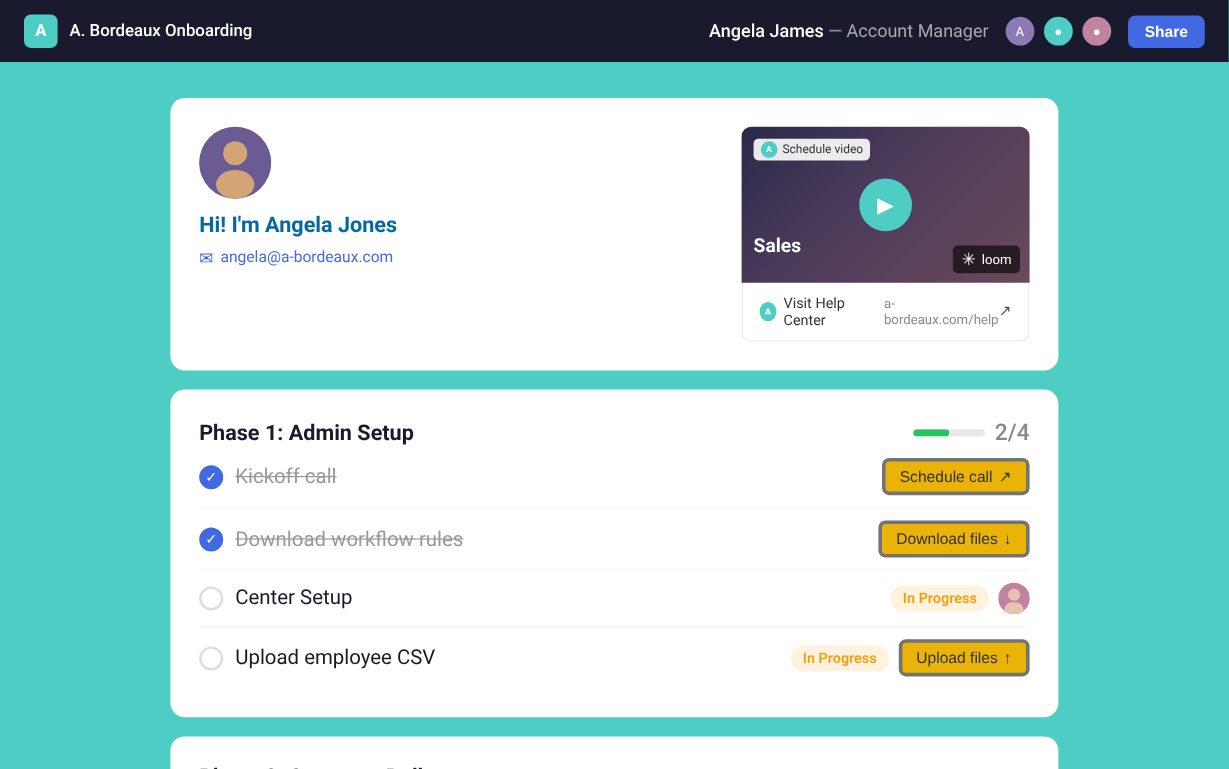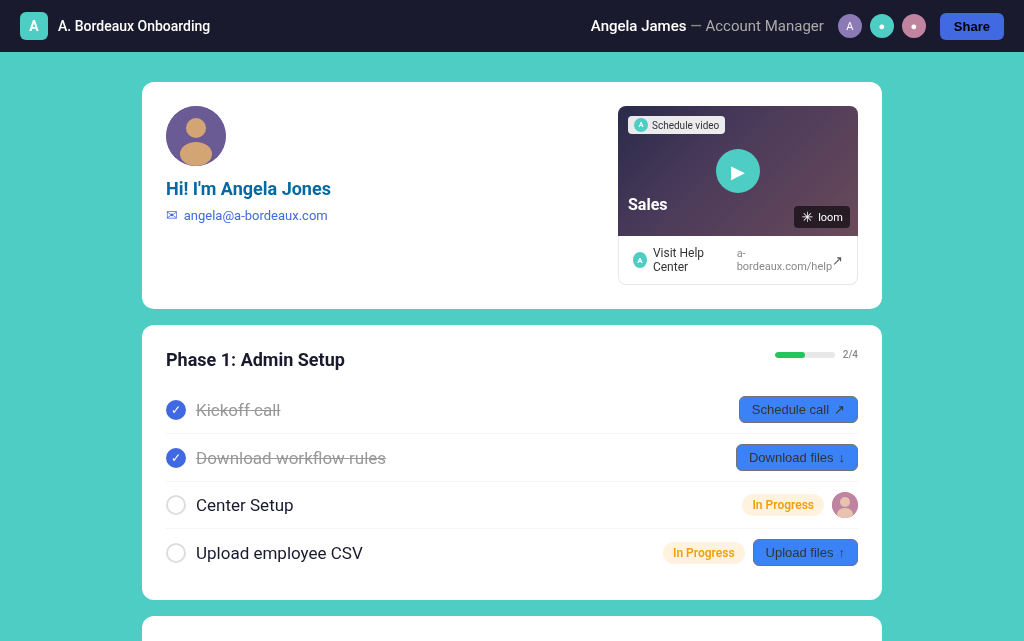--- a/index.html
+++ b/index.html
@@ -65,21 +65,21 @@
       border: 2px solid #1a1a2e;
       overflow: hidden;
       display: flex; align-items: center; justify-content: center;
       color: #fff;
       font-size: 11px;
     }
     .nav-avatar.teal { background: #4ecdc4; }
     .nav-avatar.pink { background: #e8a0b4; }
     .share-btn {
       background: #4169e1;
-      color: #000000;
+      color: #ffffff;
       border: none;
       border-radius: 6px;
       padding: 6px 14px;
       font-size: 13px;
       font-weight: 600;
       cursor: pointer;
     }
 
     
     .main-wrapper {
@@ -243,23 +243,22 @@
 
     
     .phase-card {
       background: #fff;
       border-radius: 12px;
       padding: 24px;
       margin-bottom: 16px;
     }
     .phase-header {
       display: flex;
-      align-items: flex-start;
+      align-items: flex-end;
       justify-content: space-between;
-      margin-bottom: 16px;
     }
     .phase-title {
       font-size: 18px;
       font-weight: 700;
       color: #1a1a2e;
     }
     .phase-progress {
       display: flex;
       align-items: center;
       gap: 8px;
@@ -270,21 +269,21 @@
       background: #e8e8e8;
       border-radius: 3px;
       overflow: hidden;
     }
     .progress-bar-fill {
       height: 100%;
       background: #22c55e;
       border-radius: 3px;
     }
     .progress-text {
-      font-size: 10px;
+      font-size: 19px;
       color: #888;
       font-weight: 500;
     }
 
     
     .task-row {
       display: flex;
       align-items: center;
       justify-content: space-between;
       padding: 10px 0;
@@ -325,22 +324,22 @@
       padding: 4px 10px;
       border-radius: 20px;
       font-size: 12px;
       font-weight: 600;
     }
     .status-badge.in-progress {
       background: #fff3e0;
       color: #f59e0b;
     }
     .action-btn {
-      background: #3b82f6;
-      border: 1px solid #737373;
+      background: #eab308;
+      border: 3px solid #737373;
       border-radius: 6px;
       padding: 5px 12px;
       font-size: 13px;
       color: #333;
       cursor: pointer;
       display: flex;
       gap: 5px;
       white-space: nowrap;
     }
     .task-avatar {

